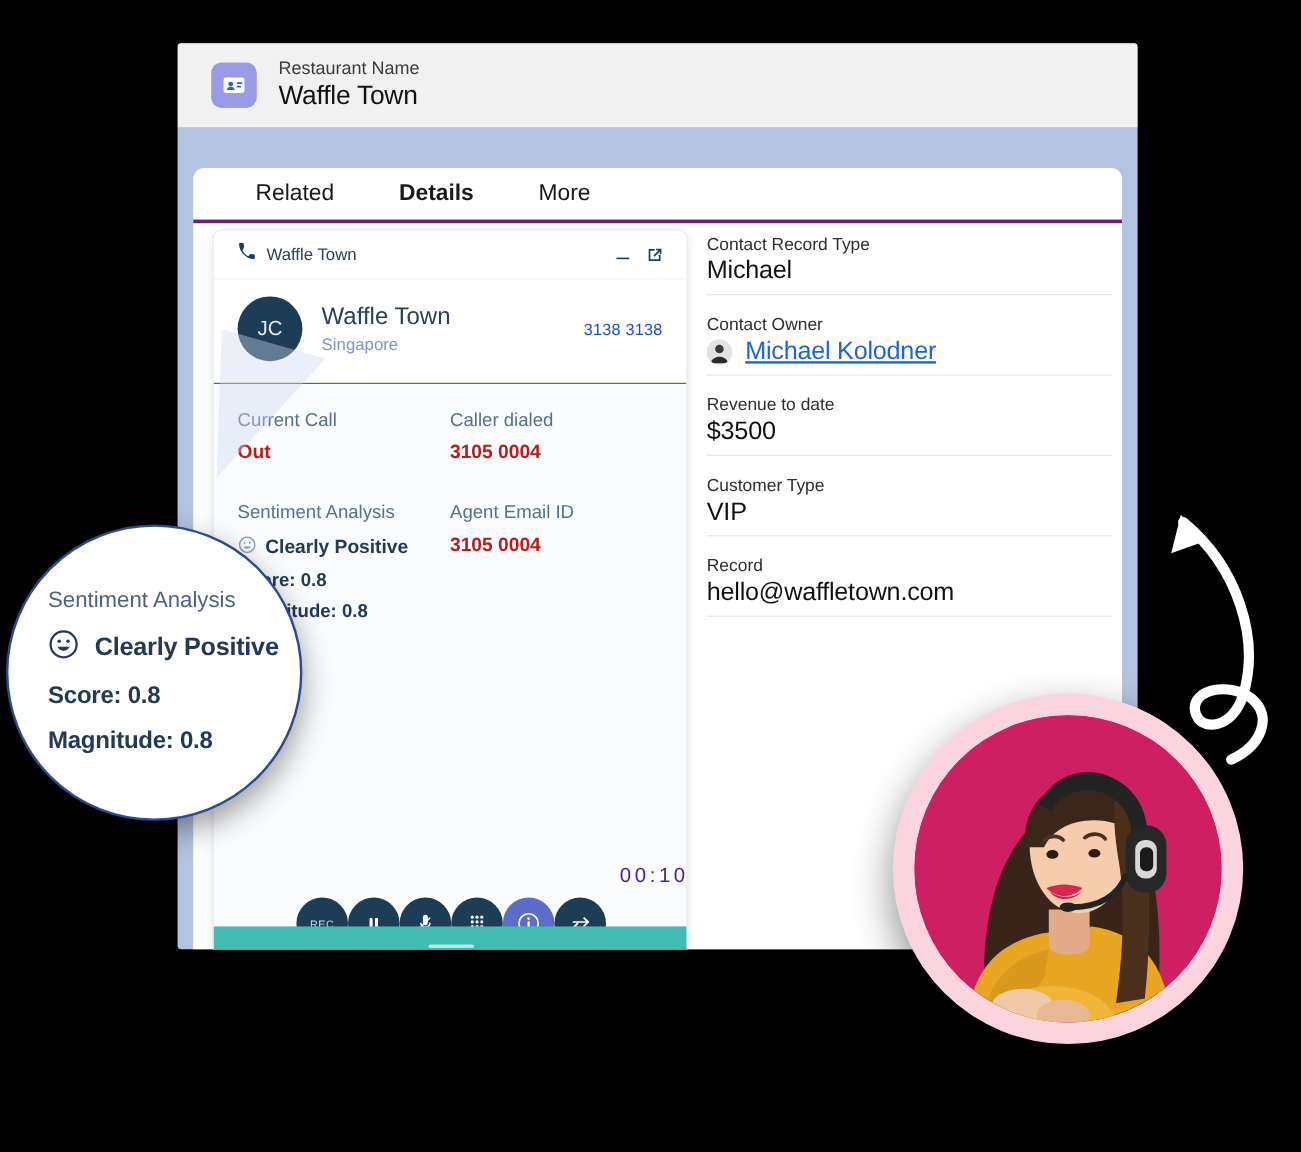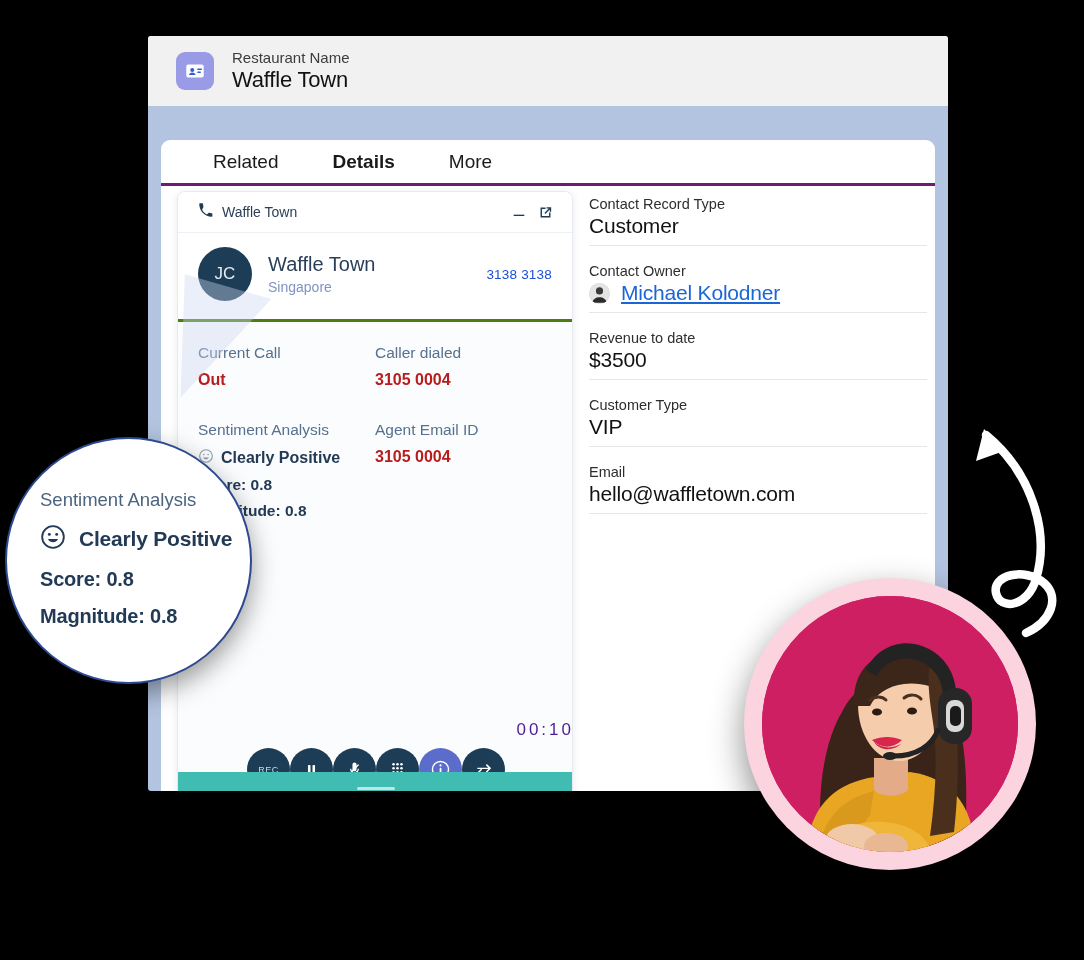--- a/index.html
+++ b/index.html
@@ -28,21 +28,21 @@
   
   #call-panel{position:absolute;left:16px;top:51px;width:396px;height:614px;
       background:#fbfcfd;border:1px solid #e6e9ee;border-radius:8px 8px 0 0;
       box-shadow:0 2px 9px rgba(30,50,90,.10);overflow:hidden;box-sizing:border-box;}
   #call-panel-head{height:41px;border-bottom:1px solid #eceff3;display:flex;align-items:center;
       padding:0 14px 0 20px;box-sizing:border-box;background:#fff;}
   #call-panel-head .pname{font-size:14px;color:#2b3f58;margin-left:9px;flex:1;}
   .headbtn{width:26px;height:26px;display:flex;align-items:center;justify-content:center;cursor:pointer;}
 
   #contact-row{display:flex;align-items:center;padding:14px 20px 18px 20px;
-      border-bottom:3px solid #4d7c0f;background:#fff;}
+      border-bottom:1px solid #4d7c0f;background:#fff;}
   #contact-avatar{width:54px;height:54px;border-radius:50%;background:#1d3c55;color:#e8edf2;
       display:flex;align-items:center;justify-content:center;font-size:17px;flex:none;}
   #contact-names{margin-left:16px;flex:1;line-height:1.25;}
   #contact-name{font-size:20px;color:#2b4058;}
   #contact-sub{font-size:14px;color:#7f93c4;margin-top:2px;}
   #contact-num{font-size:13.5px;color:#1d4ed8;letter-spacing:.2px;}
 
   #call-meta{padding:22px 20px 0 20px;}
   .meta-grid{display:flex;}
   .meta-col{width:50%;}
@@ -249,21 +249,21 @@
 
       <div id="panel-footer">
         <div class="grab"></div>
       </div>
     </div>
 
     <div id="detail-fields">
 
       <div class="field">
         <div class="field-label">Contact Record Type</div>
-        <div class="field-value">Customer</div>
+        <div class="field-value">Michael</div>
       </div>
 
       <div class="field">
         <div class="field-label">Contact Owner</div>
         <div class="owner-line">
           <span class="owner-avatar">
             <svg width="21" height="21" viewBox="0 0 24 24" aria-hidden="true">
               <circle cx="12" cy="12" r="12" fill="#e3e3e3"></circle>
               <circle cx="12" cy="9" r="4.1" fill="#3a3a3a"></circle>
               <path d="M3.6 22.6c1-4 4.3-6.2 8.4-6.2s7.4 2.2 8.4 6.2z" fill="#2b2b2b"></path>
@@ -277,21 +277,21 @@
         <div class="field-label">Revenue to date</div>
         <div class="field-value">$3500</div>
       </div>
 
       <div class="field">
         <div class="field-label">Customer Type</div>
         <div class="field-value">VIP</div>
       </div>
 
       <div class="field">
-        <div class="field-label">Email</div>
+        <div class="field-label">Record</div>
         <div class="field-value">hello@waffletown.com</div>
       </div>
 
     </div>
   </div>
 </div>
 
 <div id="mag-cone"></div>
 <div id="magnifier">
   <div id="mag-inner">

